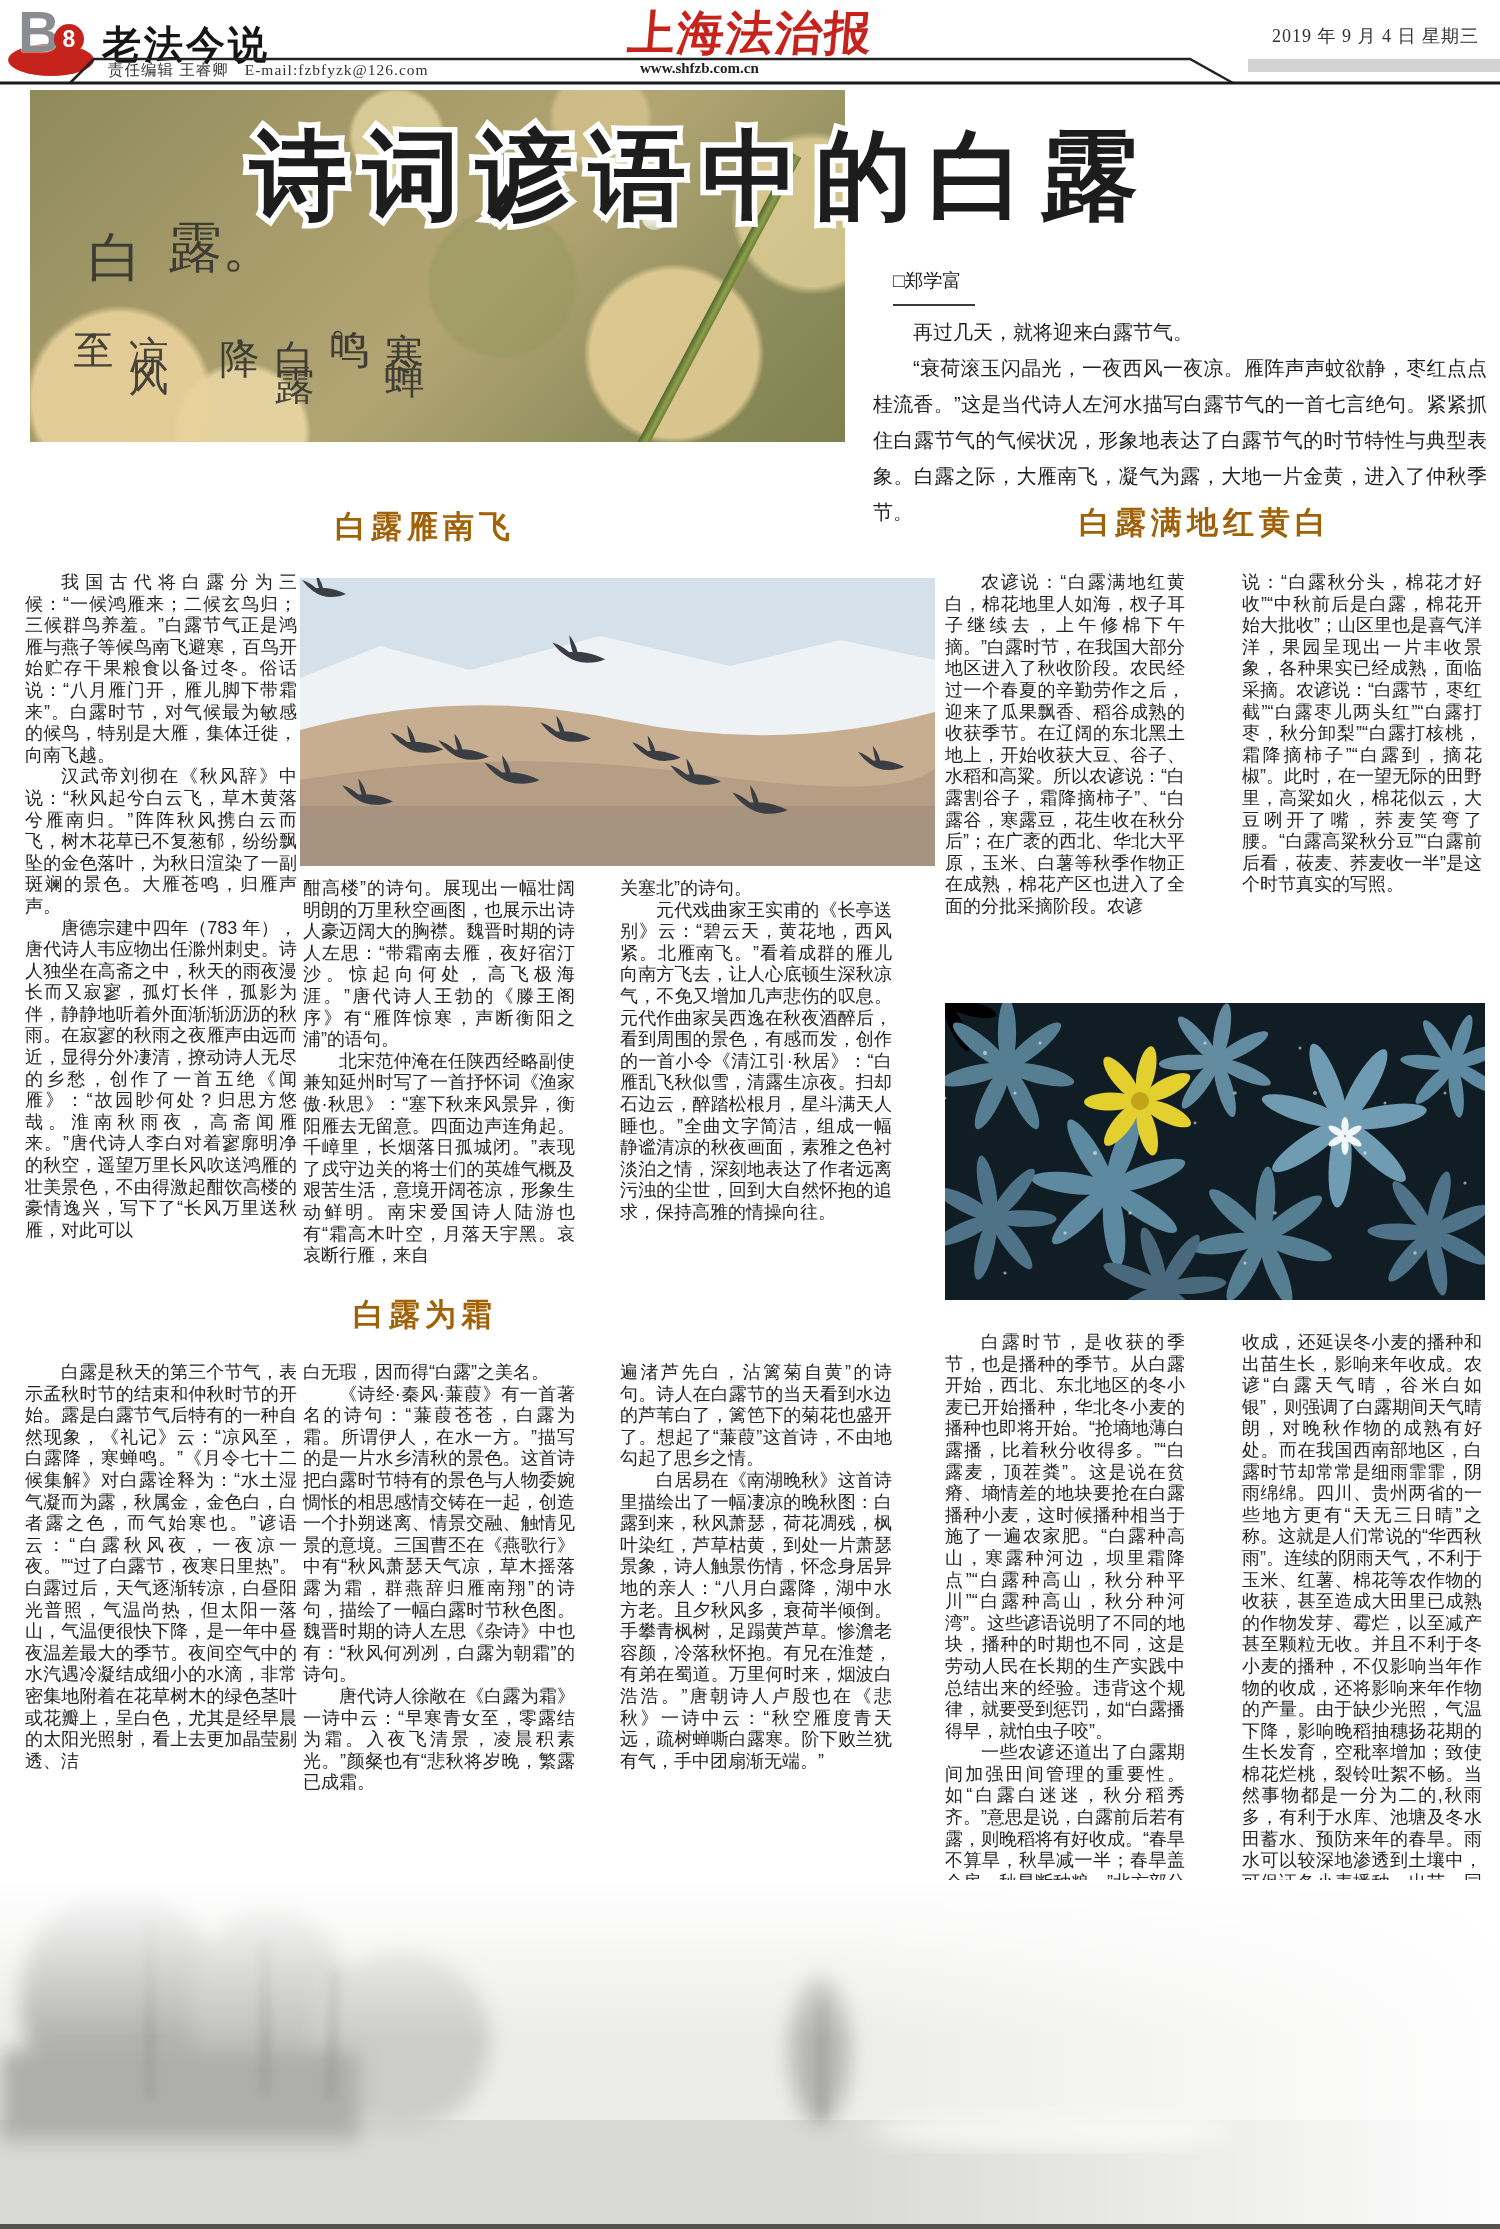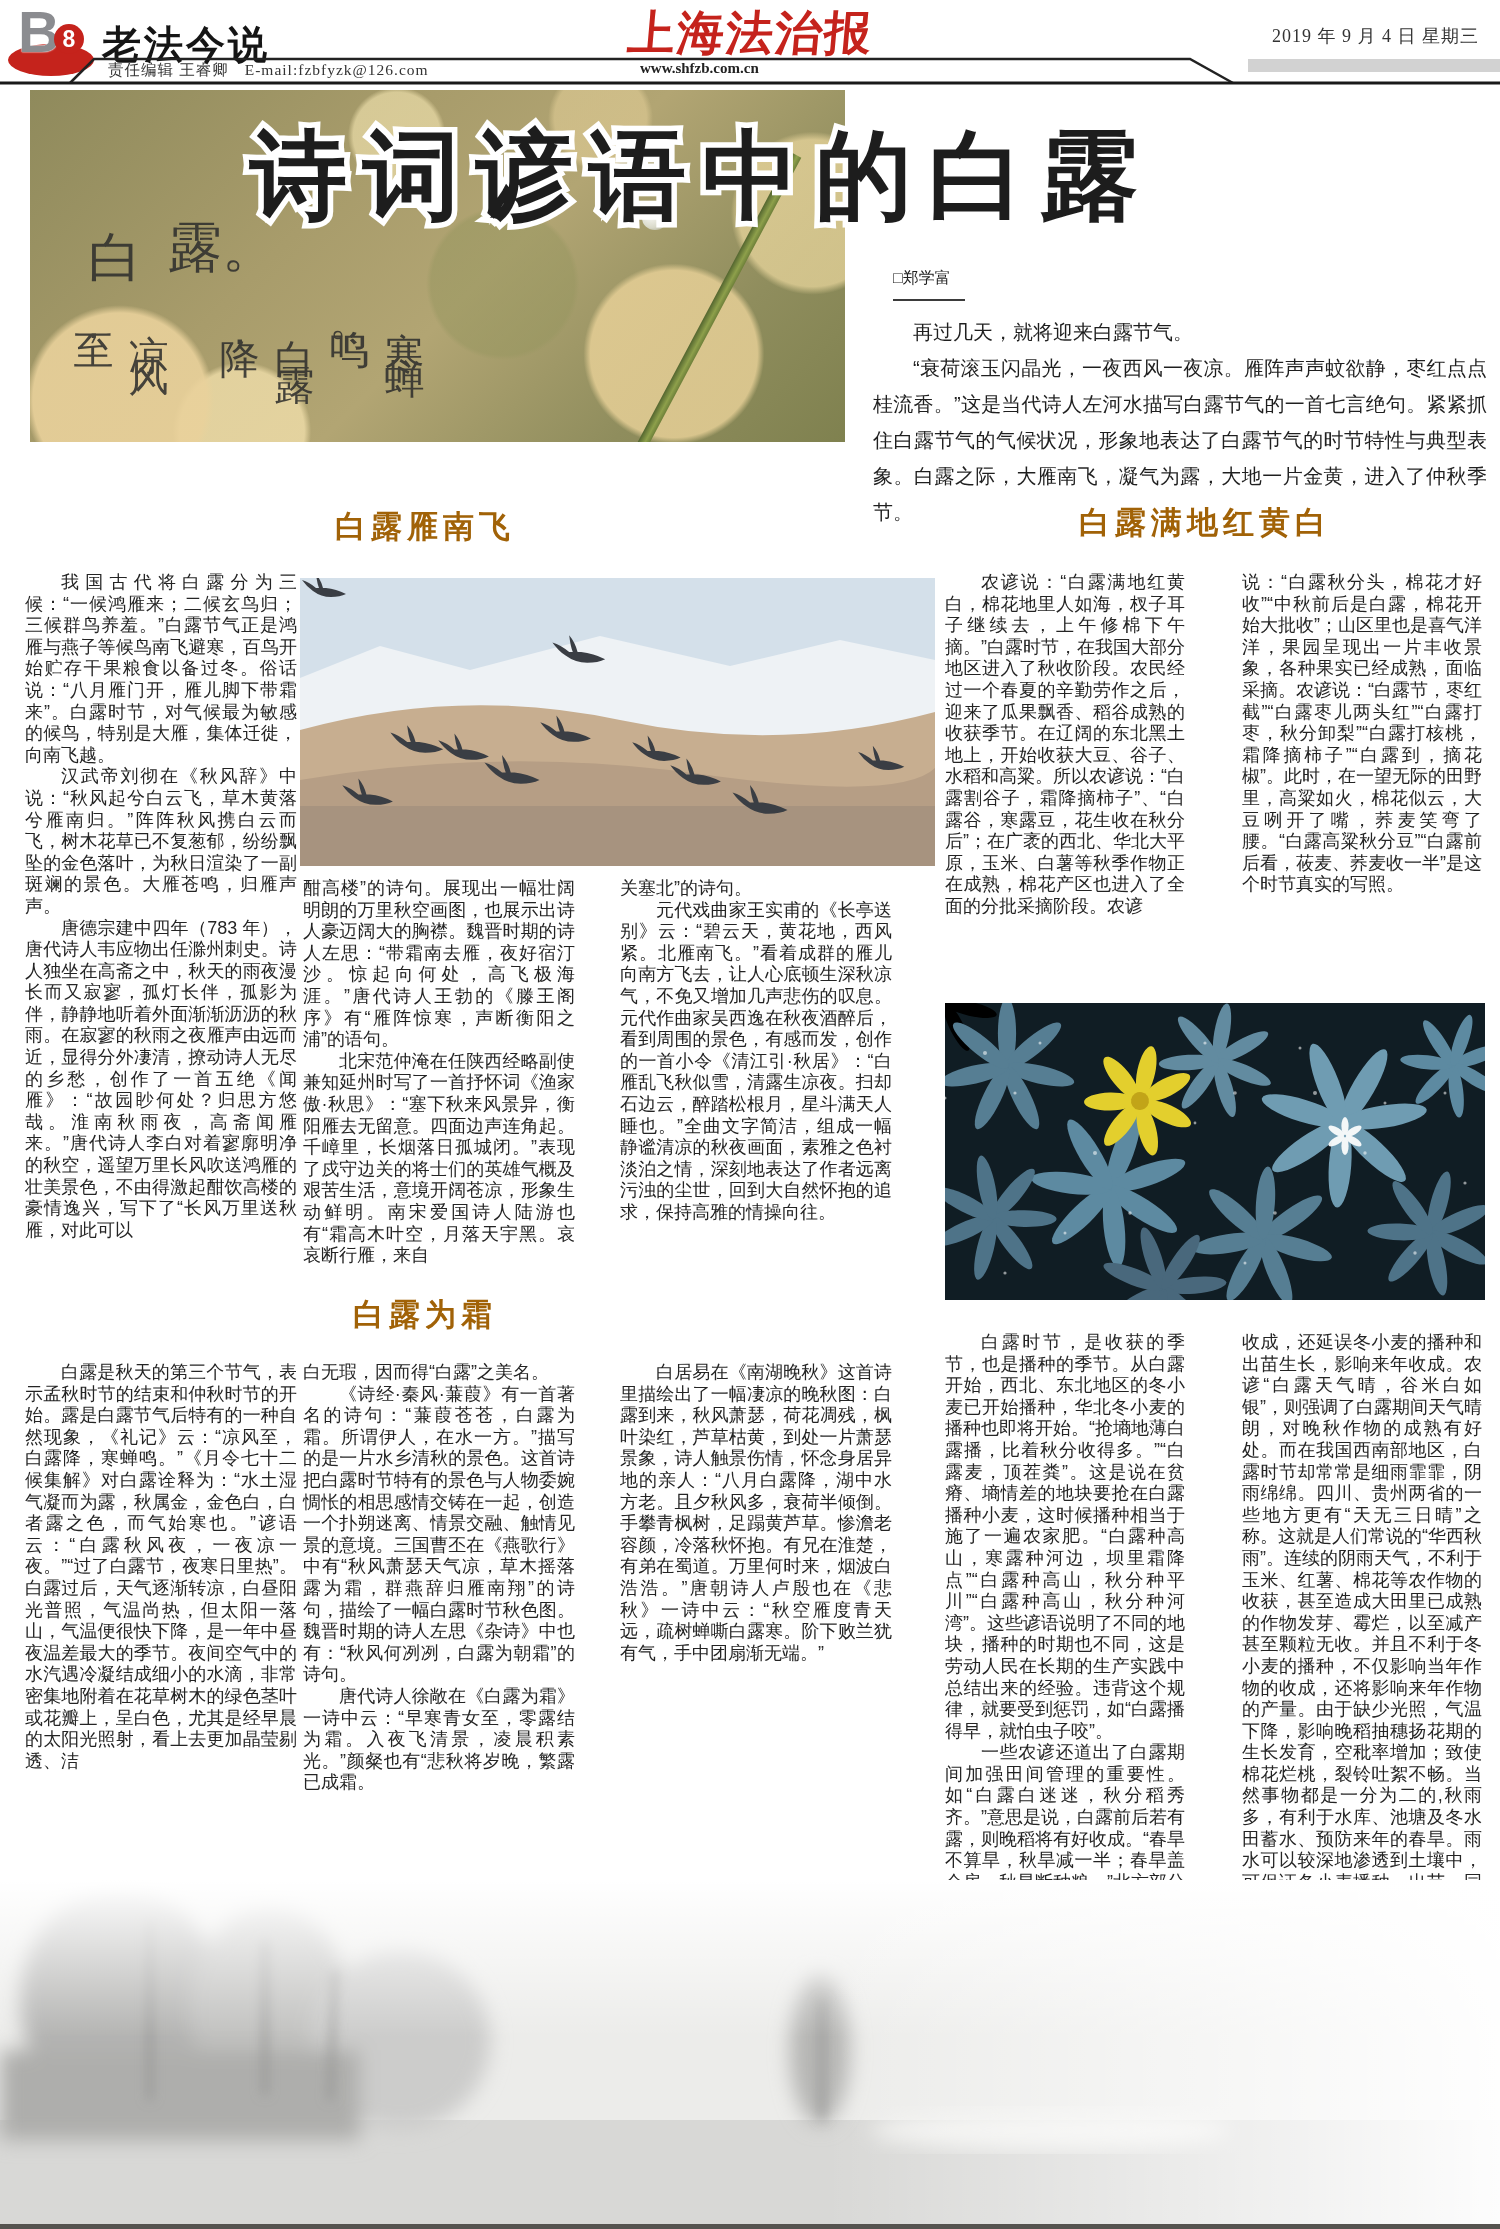--- a/index.html
+++ b/index.html
@@ -39,21 +39,21 @@
            background:radial-gradient(circle at 35% 30%,#ffffff,#d9d9c9 60%,#9a9a7e);}
   .callig{position:absolute;color:#30302e;font-family:"Liberation Serif","DejaVu Serif",serif;opacity:.88;}
   .callig.big{font-size:54px;}
   .callig.vert{writing-mode:vertical-rl;font-size:40px;letter-spacing:26px;}
   .hero-title{position:absolute;left:250px;top:112px;width:940px;height:130px;}
   .hero-title span{position:absolute;left:0;top:0;font-size:97px;font-weight:700;letter-spacing:16px;
                    white-space:nowrap;color:#1d1d1d;}
   .hero-title .stroke{-webkit-text-stroke:11px #ffffff;
       text-shadow:0 0 0 #fff;}
   
-  .author{position:absolute;left:893px;top:268px;font-size:16px;color:#222;
+  .author{position:absolute;left:893px;top:268px;font-size:19px;color:#222;
           border-bottom:2px solid #3b3b3b;padding:0 14px 10px 0;}
   .intro{position:absolute;left:873px;top:314px;width:614px;font-size:20px;line-height:36px;
          text-align:justify;color:#1f1f1f;}
   .intro p{margin:0;text-indent:2em;}
   .headline{position:absolute;font-size:31px;font-weight:bold;color:#a16207;letter-spacing:5px;
             text-align:center;white-space:nowrap;}
   .col{position:absolute;font-size:18px;line-height:21.6px;text-align:justify;color:#242424;}
   .col p{margin:0;text-indent:2em;}
   .col p.cont{text-indent:0;}
   
@@ -148,20 +148,21 @@
   <div class="headline" style="left:280px;top:1294px;width:290px;">白露为霜</div>
   <div class="col" style="left:25px;top:1362px;width:272px;">
     <p>白露是秋天的第三个节气，表示孟秋时节的结束和仲秋时节的开始。露是白露节气后特有的一种自然现象，《礼记》云：“凉风至，白露降，寒蝉鸣。”《月令七十二候集解》对白露诠释为：“水土湿气凝而为露，秋属金，金色白，白者露之色，而气始寒也。”谚语云：“白露秋风夜，一夜凉一夜。”“过了白露节，夜寒日里热”。白露过后，天气逐渐转凉，白昼阳光普照，气温尚热，但太阳一落山，气温便很快下降，是一年中昼夜温差最大的季节。夜间空气中的水汽遇冷凝结成细小的水滴，非常密集地附着在花草树木的绿色茎叶或花瓣上，呈白色，尤其是经早晨的太阳光照射，看上去更加晶莹剔透、洁</p>
   </div>
   <div class="col" style="left:303px;top:1362px;width:272px;">
     <p class="cont">白无瑕，因而得“白露”之美名。</p>
     <p>《诗经·秦风·蒹葭》有一首著名的诗句：“蒹葭苍苍，白露为霜。所谓伊人，在水一方。”描写的是一片水乡清秋的景色。这首诗把白露时节特有的景色与人物委婉惆怅的相思感情交铸在一起，创造一个扑朔迷离、情景交融、触情见景的意境。三国曹丕在《燕歌行》中有“秋风萧瑟天气凉，草木摇落露为霜，群燕辞归雁南翔”的诗句，描绘了一幅白露时节秋色图。魏晋时期的诗人左思《杂诗》中也有：“秋风何冽冽，白露为朝霜”的诗句。</p>
     <p>唐代诗人徐敞在《白露为霜》一诗中云：“早寒青女至，零露结为霜。入夜飞清景，凌晨积素光。”颜粲也有“悲秋将岁晚，繁露已成霜。</p>
   </div>
   <div class="col" style="left:620px;top:1362px;width:272px;">
+    <p class="cont">遍渚芦先白，沾篱菊自黄”的诗句。诗人在白露节的当天看到水边的芦苇白了，篱笆下的菊花也盛开了。想起了“蒹葭”这首诗，不由地勾起了思乡之情。</p>
     <p>白居易在《南湖晚秋》这首诗里描绘出了一幅凄凉的晚秋图：白露到来，秋风萧瑟，荷花凋残，枫叶染红，芦草枯黄，到处一片萧瑟景象，诗人触景伤情，怀念身居异地的亲人：“八月白露降，湖中水方老。且夕秋风多，衰荷半倾倒。手攀青枫树，足蹋黄芦草。惨澹老容颜，冷落秋怀抱。有兄在淮楚，有弟在蜀道。万里何时来，烟波白浩浩。”唐朝诗人卢殷也在《悲秋》一诗中云：“秋空雁度青天远，疏树蝉嘶白露寒。阶下败兰犹有气，手中团扇渐无端。”</p>
   </div>
 
   <div class="headline" style="left:1060px;top:502px;width:290px;">白露满地红黄白</div>
   <div class="col" style="left:945px;top:572px;width:240px;">
     <p>农谚说：“白露满地红黄白，棉花地里人如海，杈子耳子继续去，上午修棉下午摘。”白露时节，在我国大部分地区进入了秋收阶段。农民经过一个春夏的辛勤劳作之后，迎来了瓜果飘香、稻谷成熟的收获季节。在辽阔的东北黑土地上，开始收获大豆、谷子、水稻和高粱。所以农谚说：“白露割谷子，霜降摘柿子”、“白露谷，寒露豆，花生收在秋分后”；在广袤的西北、华北大平原，玉米、白薯等秋季作物正在成熟，棉花产区也进入了全面的分批采摘阶段。农谚</p>
   </div>
   <div class="col" style="left:1242px;top:572px;width:240px;">
     <p class="cont">说：“白露秋分头，棉花才好收”“中秋前后是白露，棉花开始大批收”；山区里也是喜气洋洋，果园呈现出一片丰收景象，各种果实已经成熟，面临采摘。农谚说：“白露节，枣红截”“白露枣儿两头红”“白露打枣，秋分卸梨”“白露打核桃，霜降摘柿子”“白露到，摘花椒”。此时，在一望无际的田野里，高粱如火，棉花似云，大豆咧开了嘴，荞麦笑弯了腰。“白露高粱秋分豆”“白露前后看，莜麦、荞麦收一半”是这个时节真实的写照。</p>
   </div>

